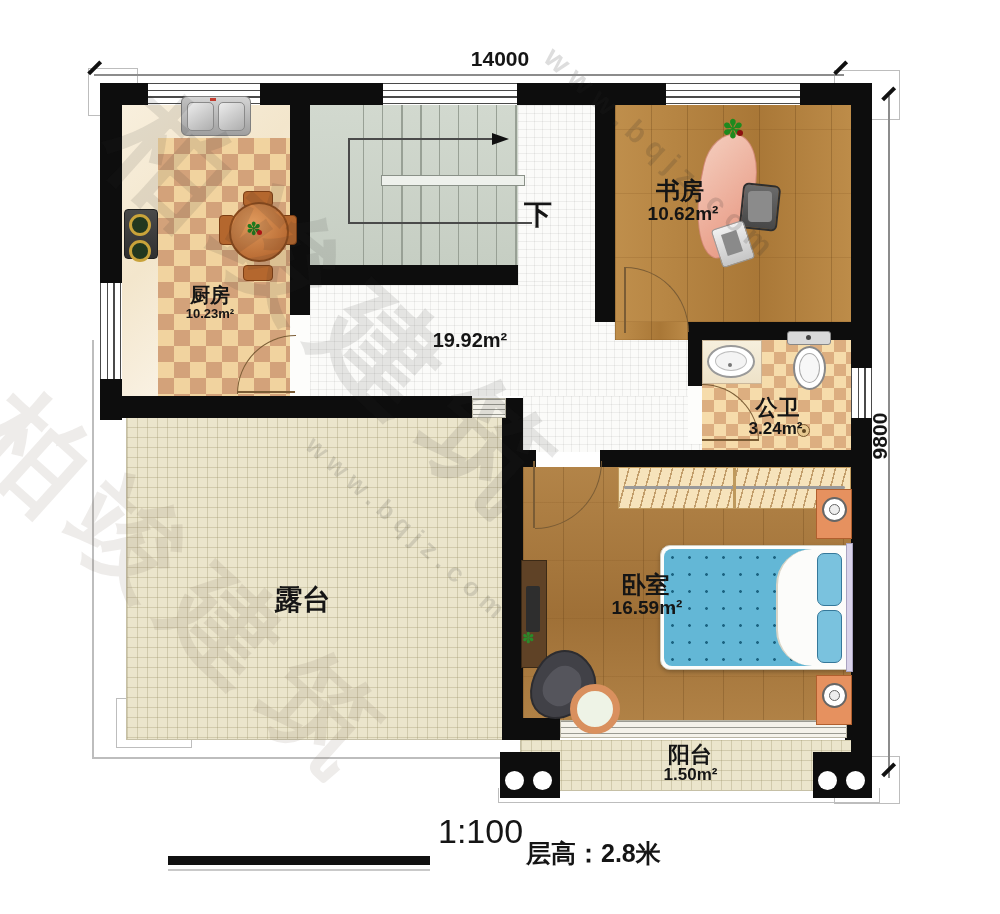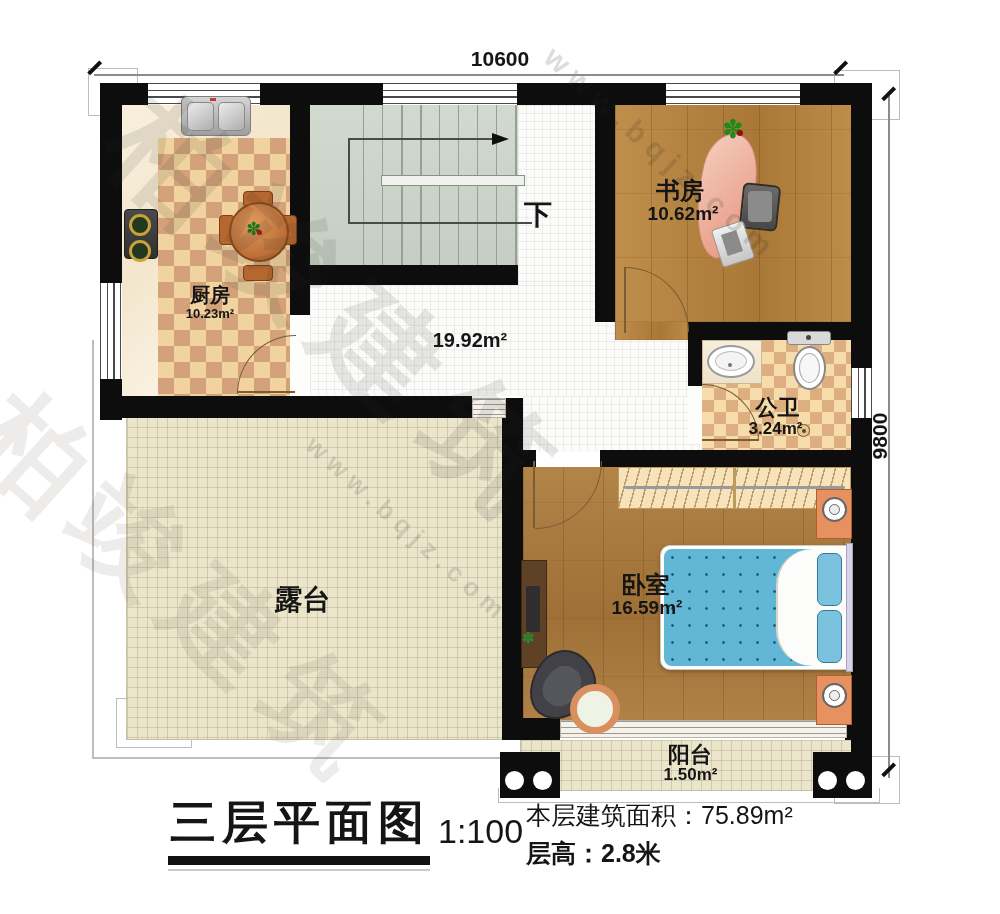--- a/index.html
+++ b/index.html
@@ -228,27 +228,25 @@
   <div class="lbl" style="left:520px;top:200px;width:36px;font-size:28px;">下</div>
 
   <div class="wm" style="left:180px;top:60px;font-size:120px;letter-spacing:22px;color:rgba(45,45,45,.11);transform:rotate(42deg);">柏竣建筑</div>
   <div class="wm" style="left:560px;top:40px;font-size:30px;letter-spacing:8px;color:rgba(45,45,45,.16);transform:rotate(42deg);">www.bqjz.com</div>
   <div class="wm" style="left:40px;top:360px;font-size:110px;letter-spacing:20px;color:rgba(120,110,90,.13);transform:rotate(42deg);">柏竣建筑</div>
   <div class="wm" style="left:320px;top:430px;font-size:26px;letter-spacing:7px;color:rgba(45,45,45,.14);transform:rotate(42deg);">www.bqjz.com</div>
 
   <div class="dimline" style="left:94px;top:74px;width:750px;height:1.5px;"></div>
   <div class="tick" style="left:86px;top:66px;"></div>
   <div class="tick" style="left:832px;top:66px;"></div>
-  <div class="lbl" style="left:450px;top:48px;width:100px;font-size:21px;">10600</div>
+  <div class="lbl" style="left:450px;top:48px;width:100px;font-size:21px;">14000</div>
 
   <div class="dimline" style="left:888px;top:96px;width:1.5px;height:682px;"></div>
   <div class="tick" style="left:880px;top:92px;"></div>
   <div class="tick" style="left:880px;top:768px;"></div>
   <div class="lbl" style="left:830px;top:425px;width:100px;font-size:21px;transform:rotate(-90deg);">9800</div>
 
-  <div class="lbl" style="left:170px;top:798px;font-size:46px;letter-spacing:6px;text-align:left;">三层平面图</div>
   <div class="abs" style="left:168px;top:856px;width:262px;height:9px;background:#111;"></div>
   <div class="abs" style="left:168px;top:869px;width:262px;height:2px;background:#c9c9c9;"></div>
   <div class="lbl" style="left:438px;top:814px;font-size:34px;font-weight:normal;text-align:left;">1:100</div>
-  <div class="lbl" style="left:526px;top:802px;font-size:25px;font-weight:normal;text-align:left;">本层建筑面积：75.89m²</div>
   <div class="lbl" style="left:526px;top:840px;font-size:25px;font-weight:bold;text-align:left;">层高：2.8米</div>
 
 </div>
 
 </body></html>

